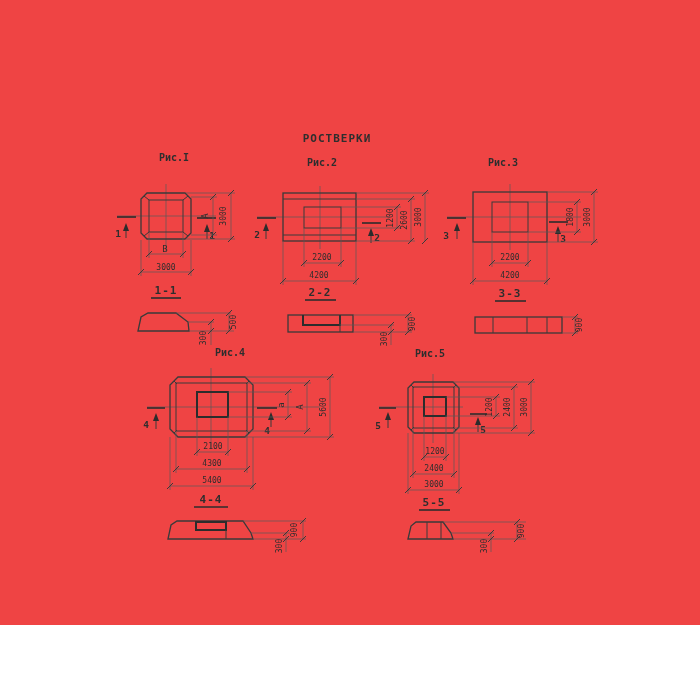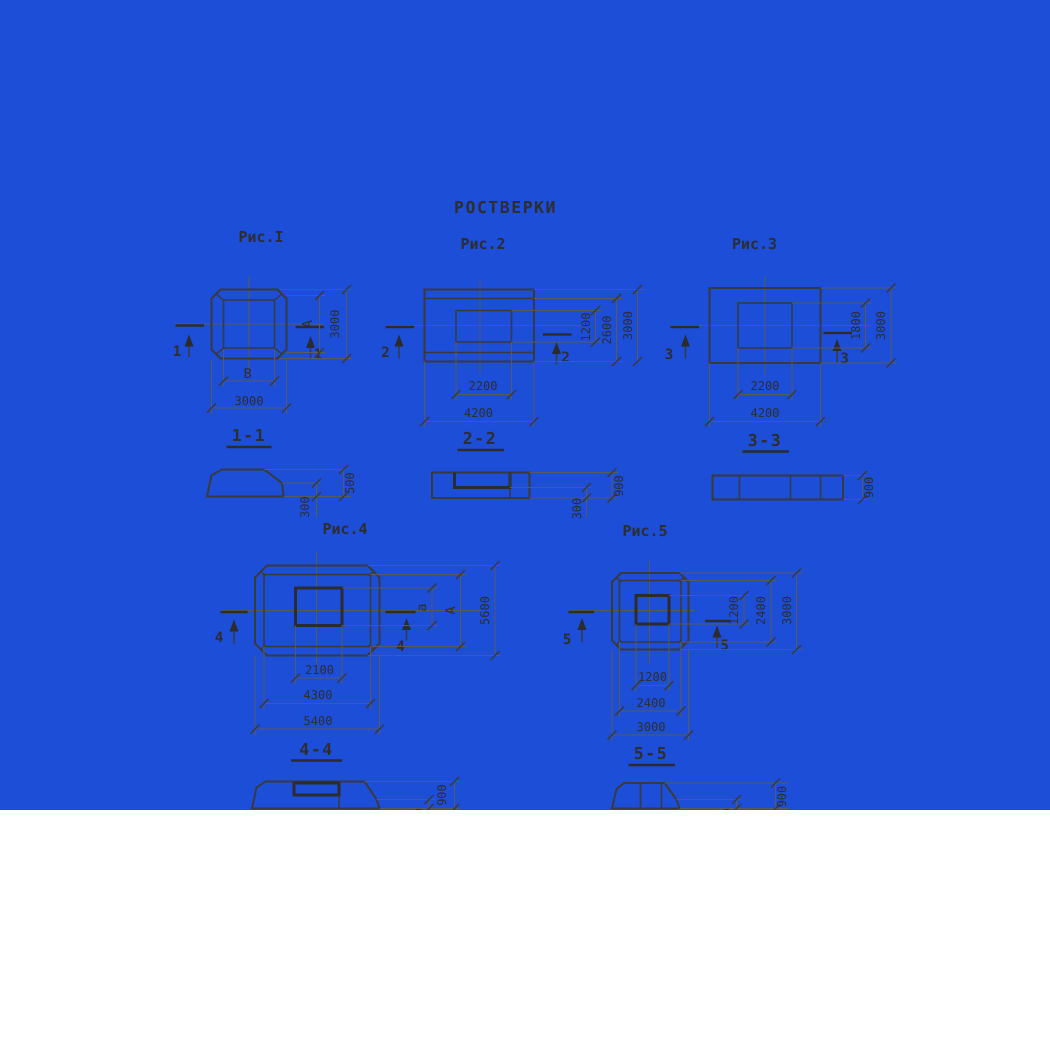--- a/index.html
+++ b/index.html
@@ -1,17 +1,17 @@
 <!DOCTYPE html>
 <html><head>
 <meta charset="utf-8">
 <style>
   html,body{margin:0;padding:0;}
   body{background:#ffffff;font-family:"DejaVu Sans Mono","Liberation Mono",monospace;}
-  .sheet{position:relative;width:700px;height:540px;background:#1d4ed8;overflow:hidden;text-align:right;}
+  .sheet{position:relative;width:700px;height:625px;background:#ef4444;overflow:hidden;text-align:right;}
   svg{position:absolute;left:0;top:0;}
   
   .ln{stroke:#3a3a3a;stroke-width:1.3;fill:none;stroke-linejoin:miter;}
   .ln2{stroke:#3a3a3a;stroke-width:1;fill:none;}
   .thick{stroke:#2c2c2c;stroke-width:2;fill:none;}
   .thin{stroke:#5a5a5a;stroke-width:0.7;fill:none;}
   .bar{stroke:#2c2c2c;stroke-width:1.6;fill:none;}
   .tick{stroke:#3a3a3a;stroke-width:1;fill:none;}
   .arrowhead{fill:#2c2c2c;stroke:none;}
   

